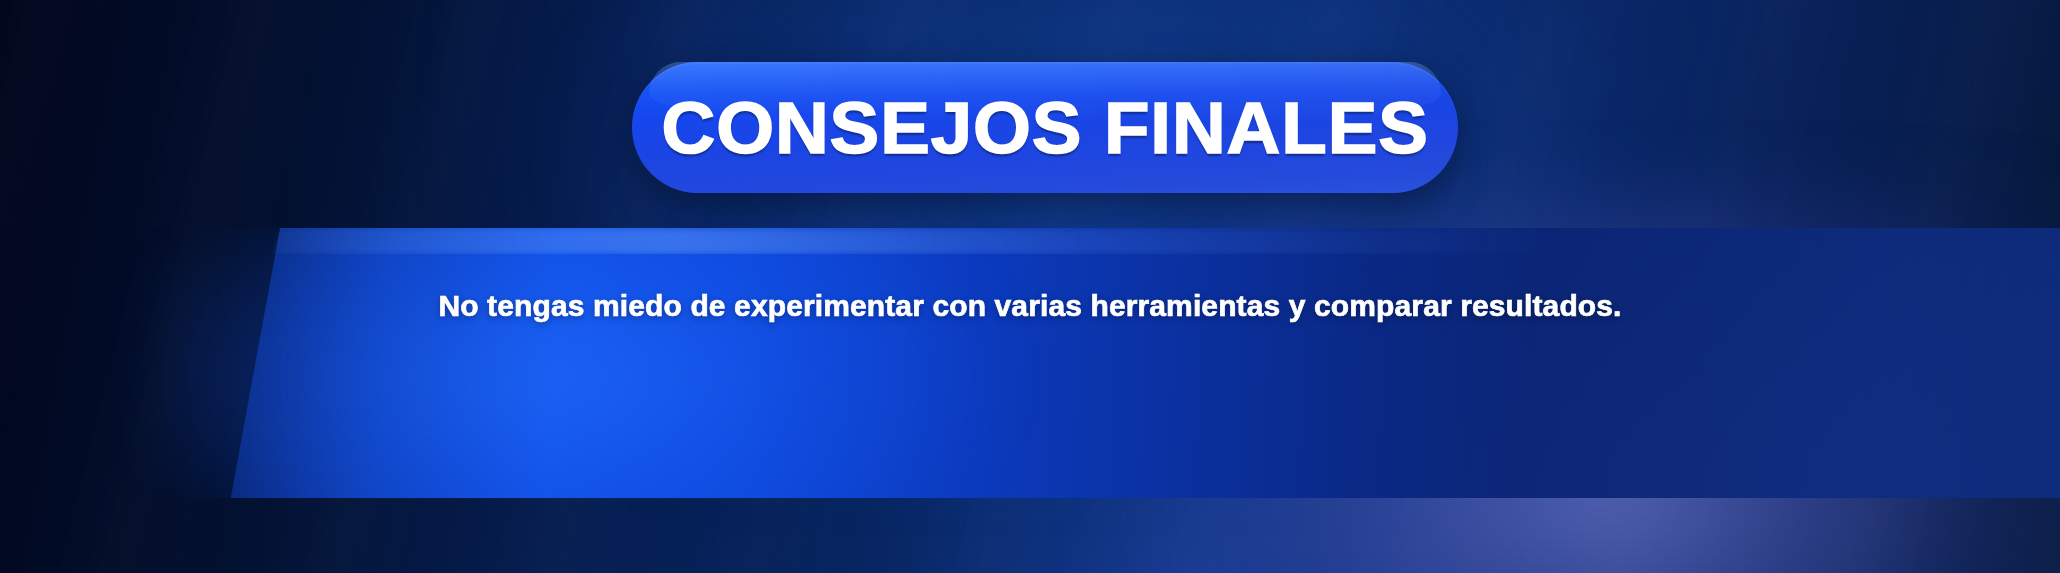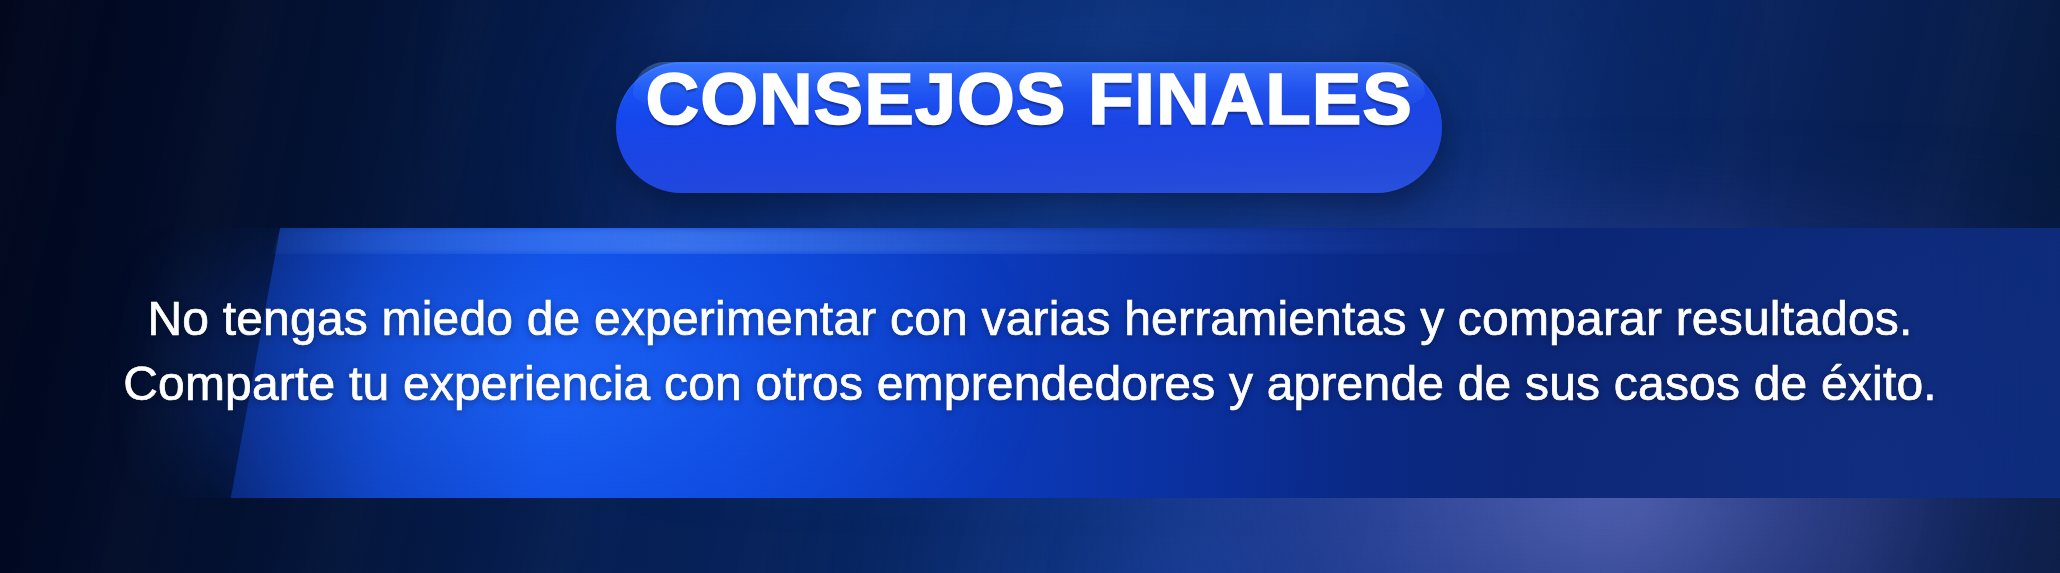--- a/index.html
+++ b/index.html
@@ -157,38 +157,39 @@
     background: radial-gradient(ellipse at 48% 50%,
       rgba(36, 110, 255, 0.55) 0%,
       rgba(24, 88, 238, 0.30) 42%,
       rgba(0, 0, 0, 0) 76%);
     filter: blur(30px);
   }
 
   
   .badge {
     position: absolute;
-    left: 616px;
+    left: 632px;
     top: 62px;
     width: 826px;
     height: 131px;
     border-radius: 66px;
     background:
       linear-gradient(177deg,
         #1a5cff 0%,
         #1450f5 16%,
         #1545ec 34%,
         #1a44e4 52%,
         #1f45df 70%,
         #2449da 86%,
         #2a51dd 100%);
     box-shadow:
       0 10px 34px rgba(3, 12, 40, 0.55),
       0 2px 0 rgba(255, 255, 255, 0.06) inset;
     display: flex;
+    align-items: center;
     justify-content: center;
   }
   
   .badge::before {
     content: "";
     position: absolute;
     left: 2%;
     right: 2%;
     top: 0;
     height: 46%;
@@ -226,22 +227,22 @@
     text-align: center;
     z-index: 5;
   }
   .copy-line {
     color: #ffffff;
     line-height: 1.36;
     white-space: nowrap;
     text-shadow: 0 2px 7px rgba(2, 10, 34, 0.42);
   }
   .copy-line.strong {
-    font-size: 48px;
-    font-weight: 400;
+    font-size: 30px;
+    font-weight: 700;
     letter-spacing: 0.004em;
     -webkit-text-stroke: 0.7px #ffffff;
   }
   .copy-line.regular {
     font-size: 38px;
     font-weight: 400;
     letter-spacing: 0.006em;
   }
 
   
@@ -272,18 +273,17 @@
     <div class="band-hot"></div>
     <div class="band-top-glow"></div>
   </div>
 
   <div class="badge">
     <span class="badge-label">CONSEJOS FINALES</span>
   </div>
 
   <div class="copy">
     <div class="copy-line strong">No tengas miedo de experimentar con varias herramientas y comparar resultados.</div>
-    <div class="copy-line strong">Comparte tu experiencia con otros emprendedores y aprende de sus casos de éxito.</div>
   </div>
 
   <div class="grain"></div>
 
 </div>
 
 </body></html>

